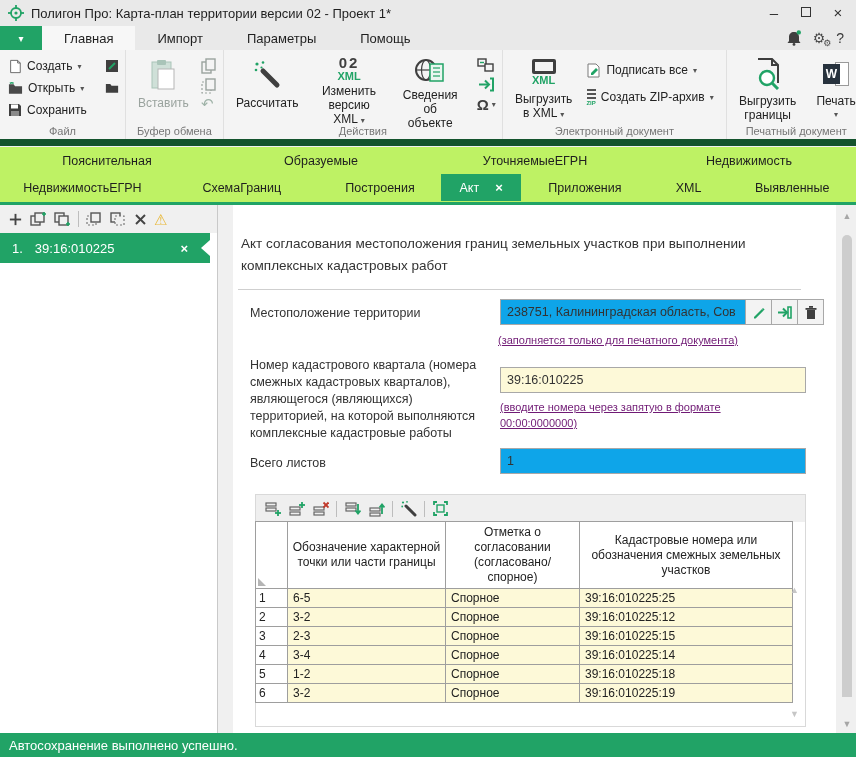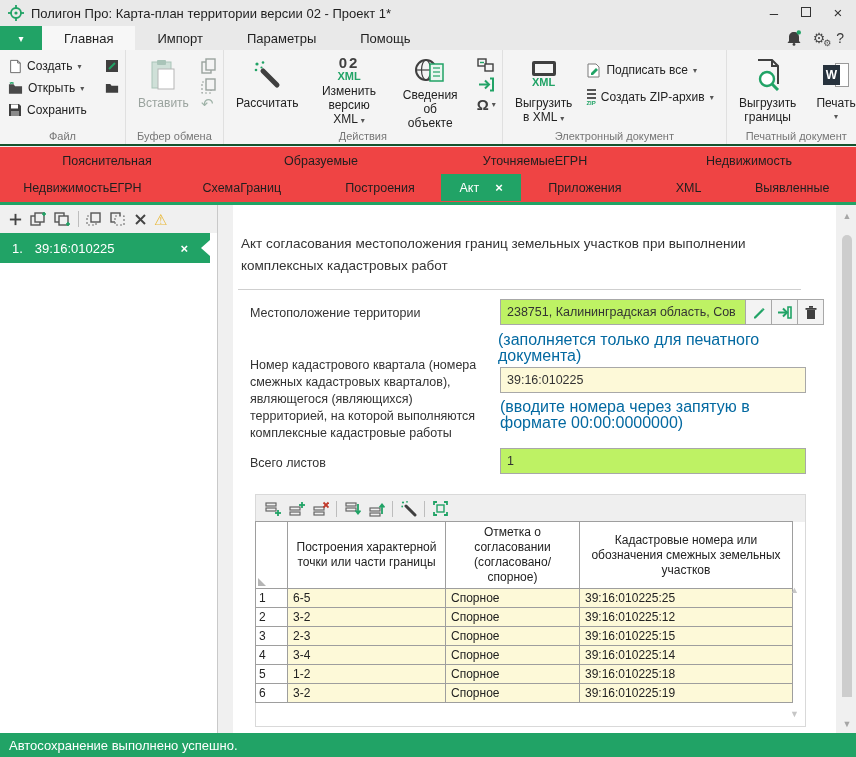--- a/index.html
+++ b/index.html
@@ -34,21 +34,21 @@
   .mtab { padding:0 22px; display:flex; align-items:center; font-size:13px; color:#1f1f1f; }
   .mtab.active { background:#f7f7f7; }
   #menu-right { margin-left:auto; display:flex; align-items:center; gap:11px; padding-right:12px; }
   .gearwrap { position:relative; font-size:14px; color:#4a4a4a; line-height:1; }
   .gearsmall { position:absolute; right:-6px; bottom:-3px; font-size:9px; color:#4a4a4a; }
   .helpmark { font-size:14px; color:#3a3a3a; }
 
   
   #ribbon {
     position:absolute; top:50px; left:0; width:856px; height:96px;
-    background:#f4f4f4; border-bottom:2px solid #14532d; display:flex;
+    background:#f4f4f4; border-bottom:7px solid #14532d; display:flex;
   }
   .rgroup { position:relative; height:100%; border-right:1px solid #e0e0e0; padding:5px 6px 16px 8px; }
   .rgroup-label { position:absolute; bottom:2px; left:0; right:0; text-align:center;
                   font-size:11px; color:#767676; white-space:nowrap; }
   .srow { display:flex; align-items:center; gap:5px; height:22px; font-size:12px; color:#222; white-space:nowrap; }
   .dd { font-size:8px; color:#555; }
   .bigbtn { display:flex; flex-direction:column; align-items:center; font-size:12px;
             color:#222; text-align:center; line-height:14px; padding:1px 4px; }
   .bicon { height:38px; display:flex; align-items:center; justify-content:center; margin-bottom:2px; }
   .disabled, .disabled * { color:#9aa39e !important; }
@@ -60,21 +60,21 @@
   .zipicon { display:flex; flex-direction:column; align-items:center; line-height:4px; }
   .zipline { width:9px; height:2px; background:#555; margin:1px 0; }
   .ziptext { font-size:6px; font-weight:bold; color:#21a366; line-height:7px; }
   .wicon { position:relative; width:26px; height:26px; }
   .wpage { position:absolute; right:0; top:1px; width:14px; height:24px; background:#fff; border:1px solid #9a9a9a; }
   .wsquare { position:absolute; left:0; top:3px; width:17px; height:20px; background:#27323d;
              color:#fff; font-weight:bold; font-size:12px; display:flex; align-items:center; justify-content:center; }
   .omega { font-size:15px; color:#3f3f3f; font-weight:bold; }
 
   
-  #doctabs { position:absolute; top:147px; left:0; width:856px; height:58px; background:#ef4444; }
+  #doctabs { position:absolute; top:147px; left:0; width:856px; height:58px; background:#bef264; }
   .tabrow { display:flex; height:27px; align-items:stretch; }
   .dtab { flex:1; display:flex; align-items:center; justify-content:center;
           font-size:12.5px; color:#1f1f1f; white-space:nowrap; }
   .dtab-active { flex:0 0 80px; background:#21a366; color:#fff; display:flex;
                  align-items:center; justify-content:center; gap:16px; font-size:12.5px; }
   .dtab-active .tabclose { color:#fff; font-size:13px; font-weight:bold; }
   #greenbar { position:absolute; bottom:0; left:0; width:856px; height:3px; background:#21a366; }
 
   
   #sidebar { position:absolute; top:205px; left:0; width:218px; bottom:24px;
@@ -88,22 +88,22 @@
   .sb-num { margin-right:12px; }
   .sb-close { margin-left:auto; font-weight:bold; font-size:13px; margin-right:10px; }
   .notch { position:absolute; right:0; top:50%; transform:translateY(-50%); width:0; height:0;
            border-top:8px solid transparent; border-bottom:8px solid transparent; border-right:9px solid #fff; }
 
   
   #panel { position:absolute; top:205px; left:233px; width:603px; bottom:24px; background:#fff; }
   .heading { position:absolute; left:8px; top:28px; width:548px; font-size:13.5px; color:#333; line-height:22px; }
   .hrule { position:absolute; left:5px; top:84px; width:563px; height:1px; background:#cfcfcf; }
   .flabel { position:absolute; font-size:12.5px; color:#333; line-height:17px; }
-  .fhint  { position:absolute; font-size:16px; color:#0369a1; line-height:16px; }
-  .tbox { position:absolute; height:26px; border:1px solid #a8a8a8; background:#bef264;
+  .fhint  { position:absolute; font-size:11px; color:#701a75; line-height:16px;text-decoration:underline; }
+  .tbox { position:absolute; height:26px; border:1px solid #a8a8a8; background:#0ea5e9;
           font-size:12.5px; color:#333; padding:0 6px; font-family:"Liberation Sans",sans-serif; }
   .tbox.yellow { background:#fdf9d8; }
   .btngroup { position:absolute; display:flex; }
   .fbtn { width:27px; height:26px; border:1px solid #a8a8a8; background:#f3f3f3;
           display:flex; align-items:center; justify-content:center; margin-left:-1px; }
 
   
   #tblock { position:absolute; left:22px; top:289px; width:551px; height:233px;
             border:1px solid #d9d9d9; background:#fff; }
   .ttoolbar { height:27px; background:#efefef; display:flex; align-items:center; gap:7px; padding:0 8px; }
@@ -546,21 +546,21 @@
           </svg>
       </span>
     </div>
 
     <table id="acttable">
       <tbody>
           <tr>
         <th class="numhead" style="width:32px;">
               <span class="corner"></span>
             </th>
-        <th style="width:158px;">Построения характерной точки или части границы</th>
+        <th style="width:158px;">Обозначение характерной точки или части границы</th>
         <th style="width:134px;">Отметка о согласовании (согласовано/спорное)</th>
         <th style="width:213px;">Кадастровые номера или обозначения смежных земельных участков</th>
       </tr>
       <tr>
         <td class="num">1</td>
         <td>6-5</td>
         <td>Спорное</td>
         <td>39:16:010225:25</td>
       </tr>
       <tr>

